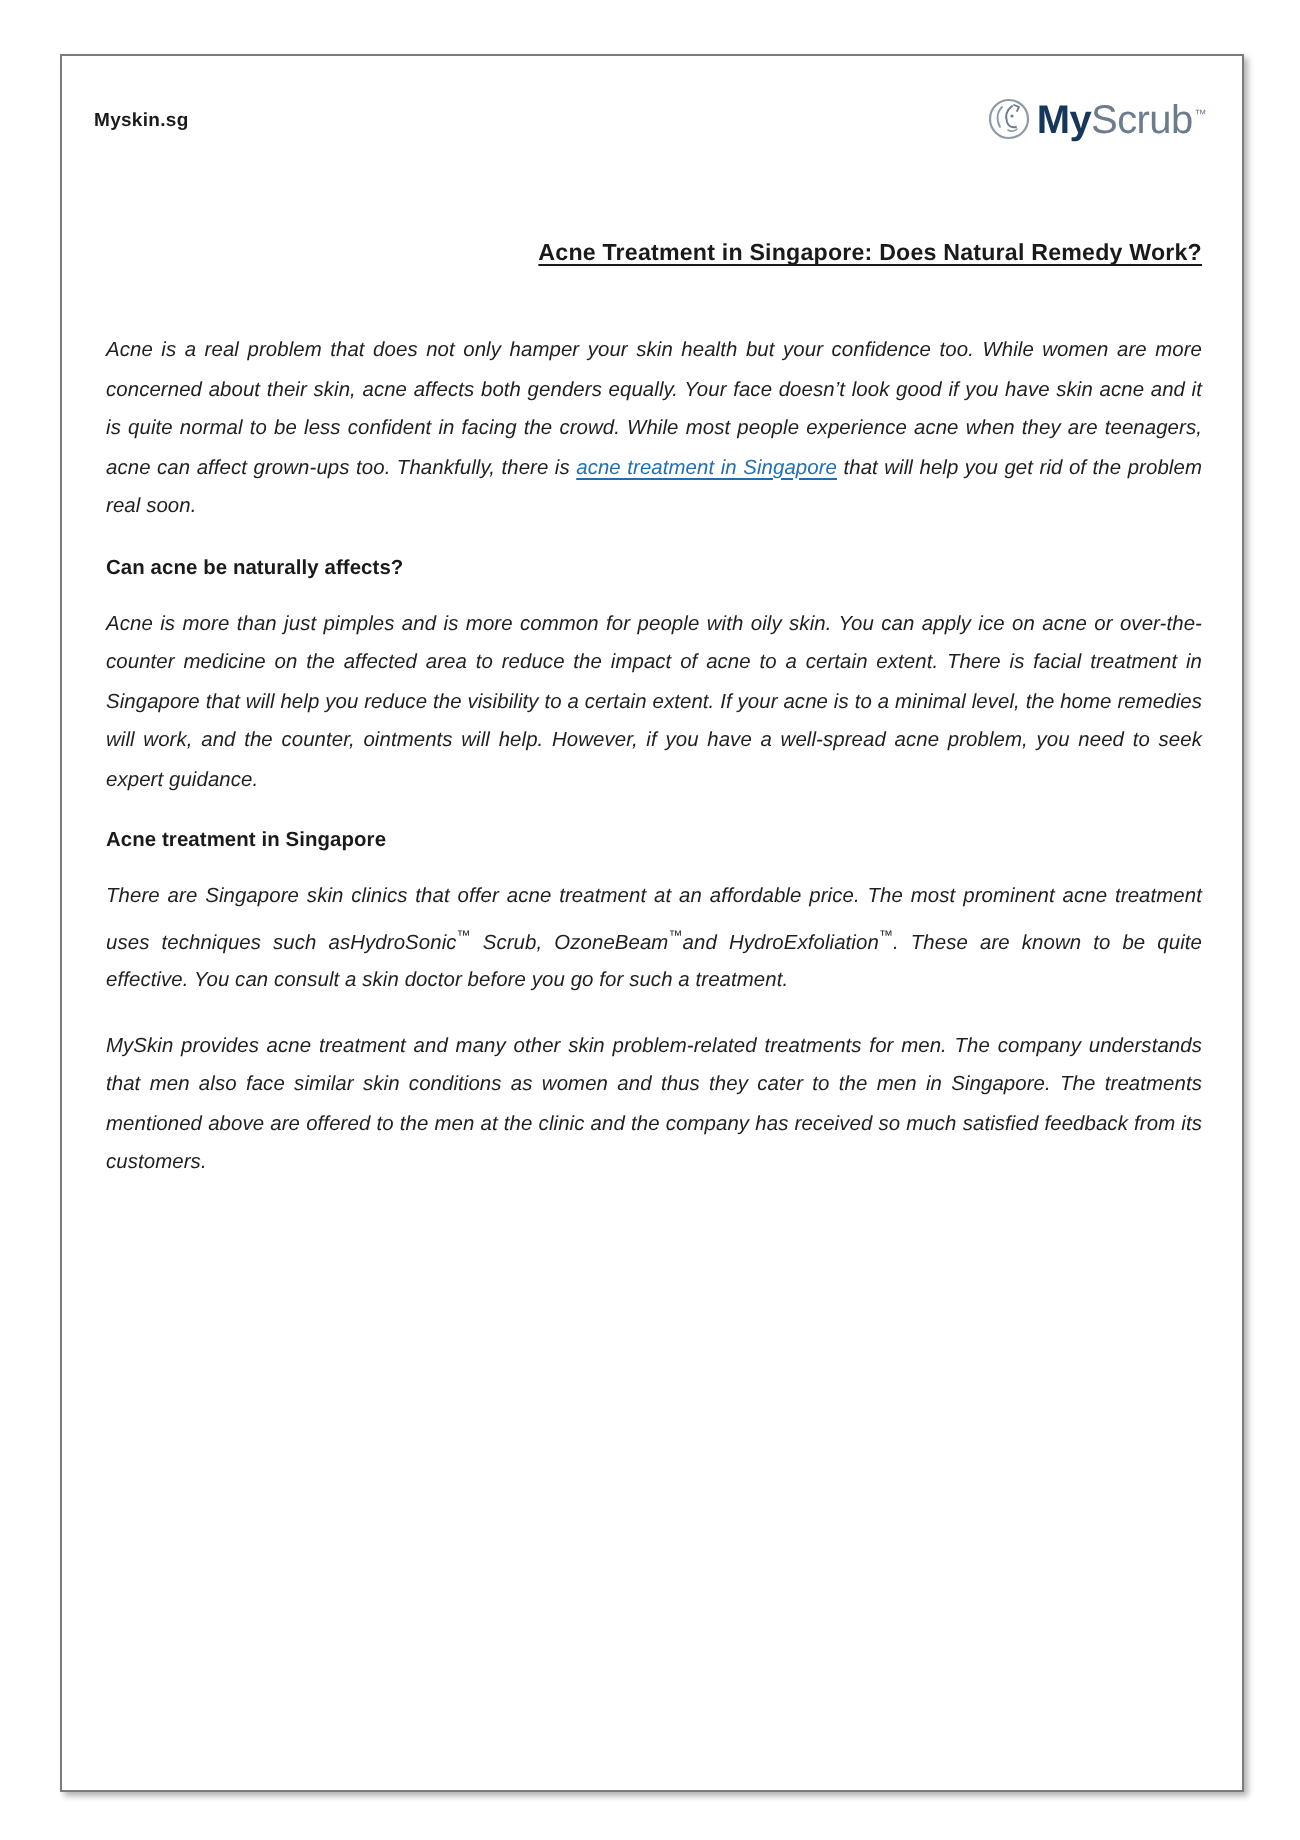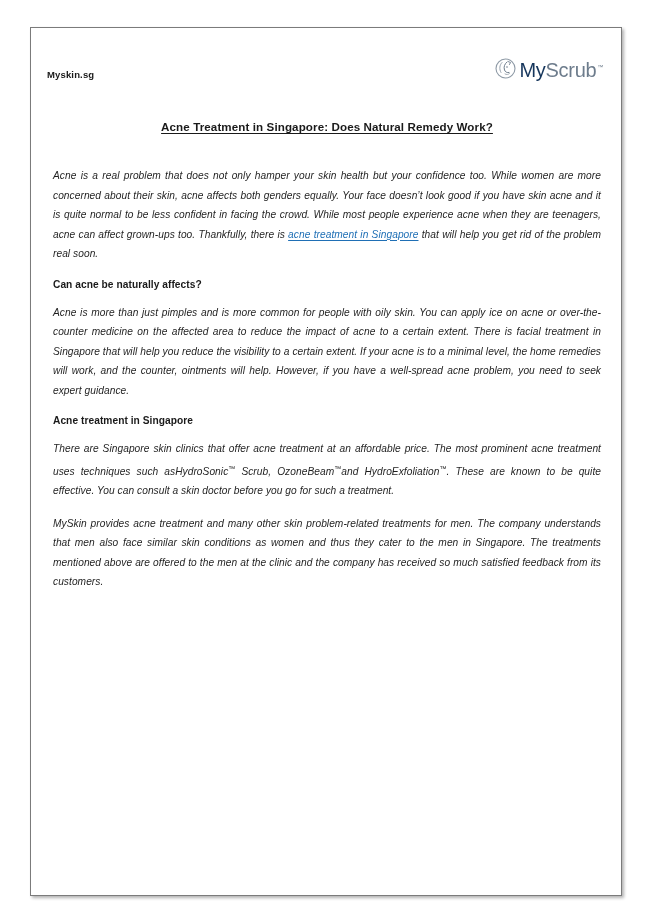--- a/index.html
+++ b/index.html
@@ -32,21 +32,21 @@
     top: 0;
     right: 0;
     bottom: 0;
     padding: 10px 12px 0 12px;
     box-sizing: border-box;
   }
 
   
   .doc-header {
     display: flex;
-    align-items: flex-end;
+    align-items: center;
     justify-content: space-between;
     height: 42px;
   }
   .site-name {
     font-size: 9.5px;
     color: #1a1a1a;
     letter-spacing: 0.15px;
     padding-left: 4px;
     padding-top: 3px;
     font-weight: 600;
@@ -64,41 +64,41 @@
     margin-right: 3px;
     flex: 0 0 auto;
   }
   .logo-word {
     font-size: 20px;
     line-height: 20px;
     letter-spacing: -0.3px;
     white-space: nowrap;
   }
   .logo-my {
-    font-weight: normal;
+    font-weight: bold;
     color: #16365c;
   }
   .logo-skin {
     font-weight: normal;
     color: #6d7c8c;
   }
   .logo-tm {
     font-size: 6px;
     color: #6d7c8c;
     vertical-align: super;
     margin-left: 1px;
   }
 
   
   .doc-body {
     padding: 0 8px 0 10px;
   }
 
   .doc-title {
-    text-align: center;
+    text-align: right;
     font-size: 11.6px;
     font-weight: bold;
     color: #1a1a1a;
     text-decoration: underline;
     text-underline-offset: 2px;
     margin: 40px 0 0 0;
     letter-spacing: 0.1px;
   }
 
   .para {

